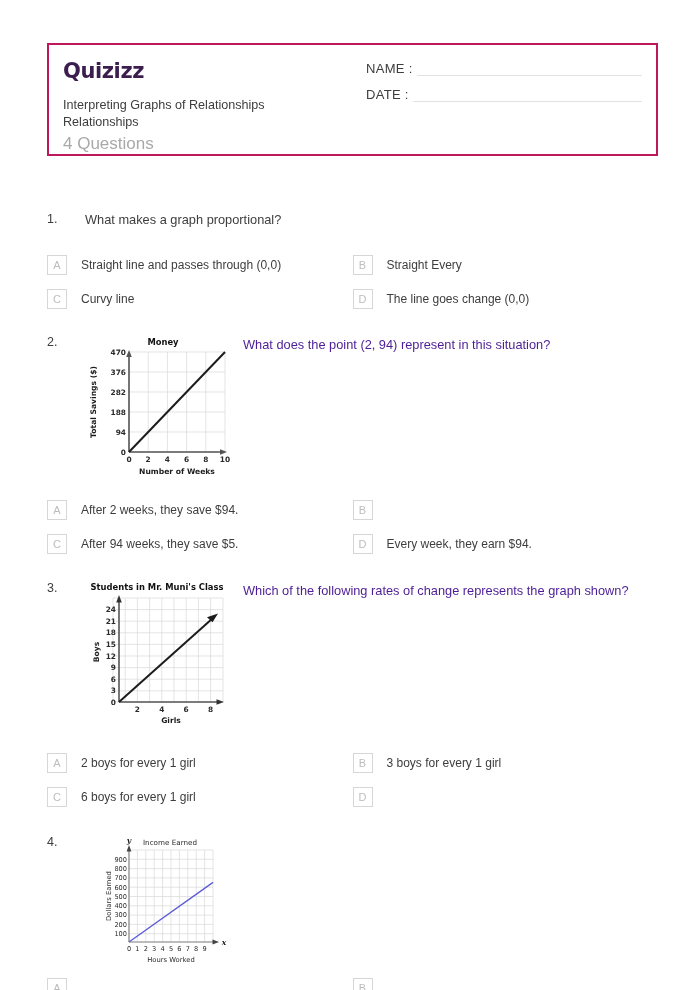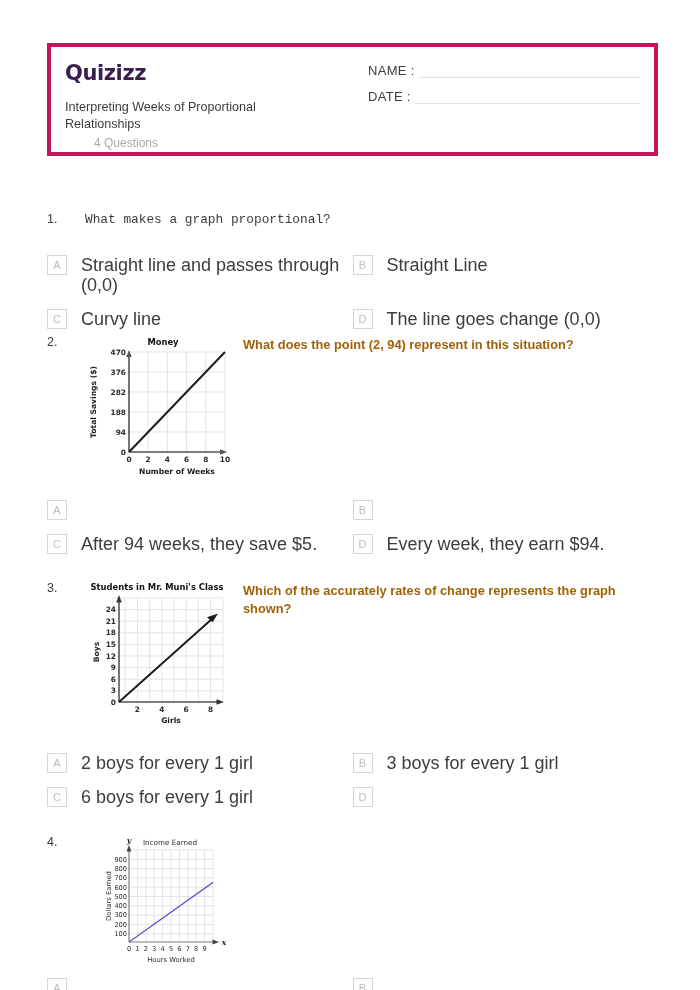--- a/index.html
+++ b/index.html
@@ -11,21 +11,21 @@
     color: #3b3b3b;
     overflow: hidden;
   }
   .page { position: relative; width: 700px; height: 990px; }
 
   
   .header-card {
     position: absolute;
     left: 47px; top: 43px;
     width: 611px; height: 113px;
-    border: 4px solid #be185d;
+    border: 2px solid #be185d;
     background: #fff;
     display: flex;
   }
   .header-left {
     width: 305px;
     padding: 14px 0 0 14px;
   }
   .brand {
     font-size: 21px;
     font-weight: bold;
@@ -35,23 +35,22 @@
   }
   .quiz-title {
     margin-top: 14px;
     font-size: 12.6px;
     color: #3d3d3d;
     line-height: 17px;
     max-width: 260px;
   }
   .quiz-count {
     margin-top: 3px;
-    font-size: 12px;
+    font-size: 17px;
     color: #a9a9a9;
-    margin-left: 29px;
   }
   .header-right {
     flex: 1;
     padding: 16px 14px 0 12px;
   }
   .field-row {
     display: flex;
     align-items: flex-end;
     margin-bottom: 11px;
     text-align: center;
@@ -84,38 +83,36 @@
     flex: 0 0 38px;
     font-size: 12.5px;
     color: #3d3d3d;
     padding-top: 1px;
   }
   .q-body { flex: 1; }
   .q-text {
     font-size: 12.8px;
     color: #3d3d3d;
     line-height: 18px;
-    font-family: Liberation Mono, monospace;
   }
   .q-withfig {
     display: flex;
     align-items: flex-start;
   }
   .q-figure {
     flex: 0 0 150px;
     width: 150px;
   }
   .q-figtext {
     flex: 1;
     padding-left: 8px;
     padding-top: 2px;
     font-size: 12.8px;
     line-height: 18px;
-    color: #a16207;
-    font-weight: bold;
+    color: #4c1d95;
   }
 
   
   .options {
     position: absolute;
     left: 47px;
     width: 611px;
   }
   .opt-row {
     display: flex;
@@ -132,21 +129,21 @@
     border: 1px solid #d6d6d6;
     color: #bdbdbd;
     font-size: 11px;
     display: flex;
     align-items: center;
     justify-content: center;
     background: #fff;
   }
   .opt-text {
     padding-left: 14px;
-    font-size: 18px;
+    font-size: 12px;
     color: #3d3d3d;
     line-height: 20px;
   }
 
   
   .chart-box { width: 150px; }
   svg { display: block; overflow: visible; }
   .gridline { stroke: #d8d8d8; stroke-width: 0.7; }
   .axis { stroke: #555; stroke-width: 1.6; }
   .axis-lt { stroke: #888; stroke-width: 1.2; }
@@ -194,21 +191,21 @@
   }
 </style>
 </head>
 <body>
 
 <div class="page">
 
   <div class="header-card">
     <div class="header-left">
       <div class="brand">Quizizz</div>
-      <div class="quiz-title">Interpreting Weeks of Proportional Relationships</div>
+      <div class="quiz-title">Interpreting Graphs of Relationships Relationships</div>
       <div class="quiz-count">4 Questions</div>
     </div>
     <div class="header-right">
       <div class="field-row">
         <span class="field-label">NAME :</span>
         <span class="field-line"></span>
       </div>
       <div class="field-row">
         <span class="field-label">DATE :</span>
         <span class="field-line"></span>
@@ -226,21 +223,21 @@
   </div>
 
   <div class="options" style="top:255px;">
     <div class="opt-row">
       <div class="opt">
         <div class="opt-letter">A</div>
         <div class="opt-text">Straight line and passes through (0,0)</div>
       </div>
       <div class="opt">
         <div class="opt-letter">B</div>
-        <div class="opt-text">Straight Line</div>
+        <div class="opt-text">Straight Every</div>
       </div>
     </div>
     <div class="opt-row">
       <div class="opt">
         <div class="opt-letter">C</div>
         <div class="opt-text">Curvy line</div>
       </div>
       <div class="opt">
         <div class="opt-letter">D</div>
         <div class="opt-text">The line goes change (0,0)</div>
@@ -306,20 +303,21 @@
         </div>
         <div class="q-figtext">What does the point (2, 94) represent in this situation?</div>
       </div>
     </div>
   </div>
 
   <div class="options" style="top:500px;">
     <div class="opt-row">
       <div class="opt">
         <div class="opt-letter">A</div>
+        <div class="opt-text">After 2 weeks, they save $94.</div>
       </div>
       <div class="opt">
         <div class="opt-letter">B</div>
       </div>
     </div>
     <div class="opt-row">
       <div class="opt">
         <div class="opt-letter">C</div>
         <div class="opt-text">After 94 weeks, they save $5.</div>
       </div>
@@ -391,21 +389,21 @@
                 <text class="tick" x="52.4" y="132" text-anchor="middle">2</text>
                 <text class="tick" x="76.8" y="132" text-anchor="middle">4</text>
                 <text class="tick" x="101.2" y="132" text-anchor="middle">6</text>
                 <text class="tick" x="125.6" y="132" text-anchor="middle">8</text>
               </g>
               <text class="axname" x="86" y="143" text-anchor="middle">Girls</text>
               <text class="axname" x="14" y="72" text-anchor="middle" transform="rotate(-90 14 72)">Boys</text>
             </svg>
           </div>
         </div>
-        <div class="q-figtext">Which of the accurately rates of change represents the graph shown?</div>
+        <div class="q-figtext">Which of the following rates of change represents the graph shown?</div>
       </div>
     </div>
   </div>
 
   <div class="options" style="top:753px;">
     <div class="opt-row">
       <div class="opt">
         <div class="opt-letter">A</div>
         <div class="opt-text">2 boys for every 1 girl</div>
       </div>

